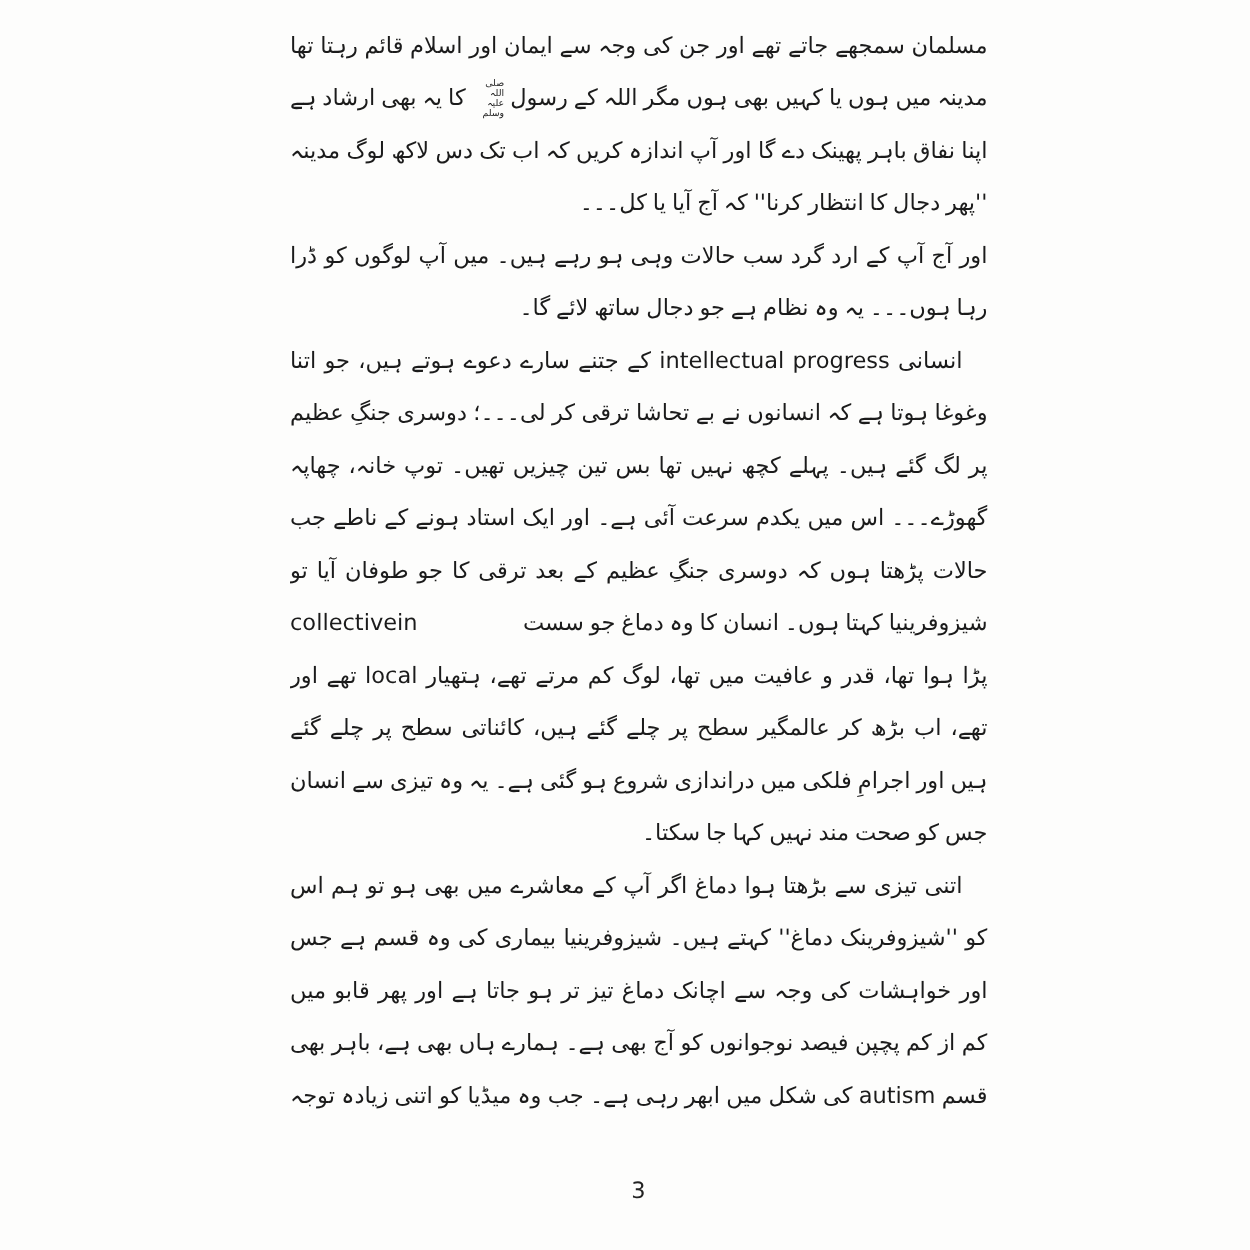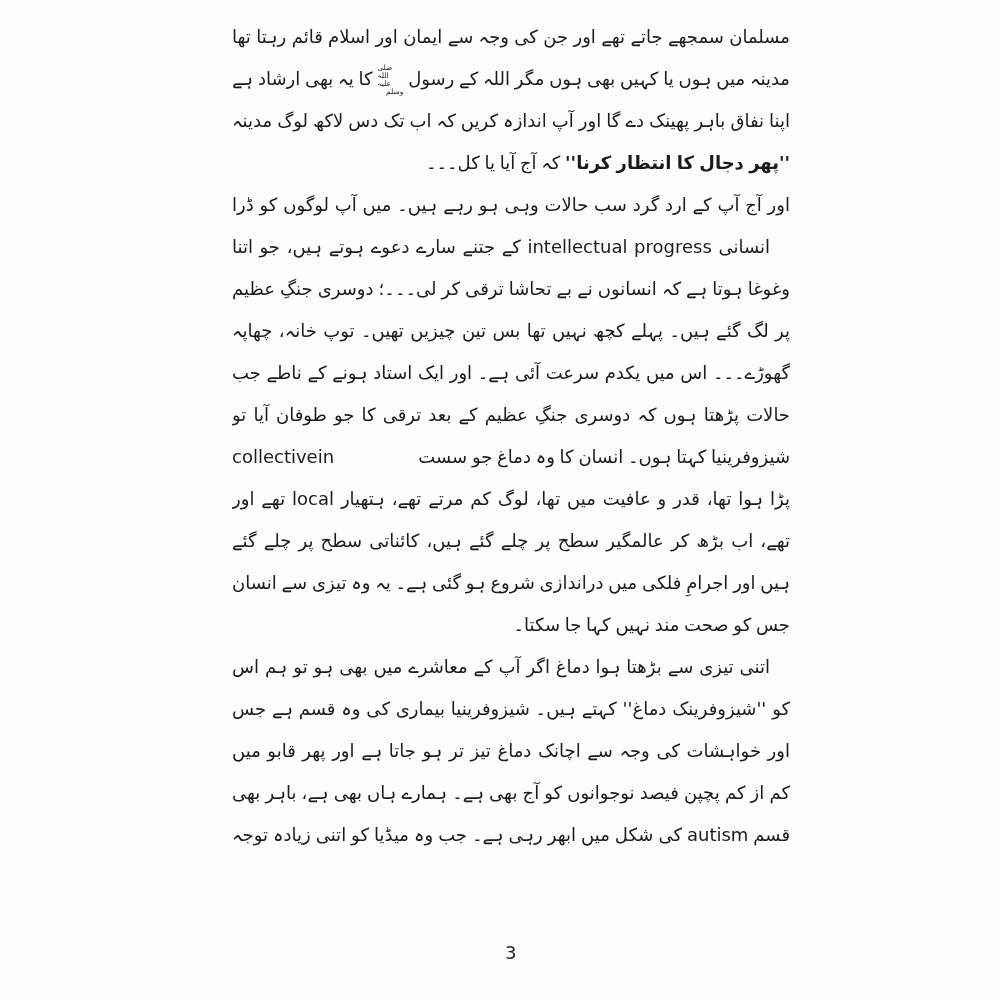--- a/index.html
+++ b/index.html
@@ -39,39 +39,39 @@
     text-align-last: justify;
   }
   .line.r {
     text-align: right;
     text-align-last: right;
   }
   .line.indent {
     padding-right: 20px;
   }
   .line .b {
-    font-weight: 700;
+    font-weight: 400;
   }
   .line.split {
     direction: ltr;
     unicode-bidi: normal;
     display: flex;
     justify-content: space-between;
     align-items: baseline;
   }
   .line.split .ur {
     direction: rtl;
   }
   .hon {
     display: inline-block;
     direction: rtl;
     font-size: 7.5px;
     line-height: 8px;
     width: 26px;
-    text-align: left;
+    text-align: right;
     vertical-align: middle;
     word-spacing: 0;
     white-space: normal;
   }
   .pagenum {
     position: absolute;
     left: 505px;
     top: 942px;
     font-size: 18px;
     letter-spacing: 1px;
@@ -94,20 +94,21 @@
 
     <div class="line j">اپنا نفاق باہر پھینک دے گا اور آپ اندازہ کریں کہ اب تک دس لاکھ لوگ مدینہ کو چھوڑ چکے ہیں۔</div>
 
 
     <div class="line r">
       <span class="b">''پھر دجال کا انتظار کرنا''</span>
       <span>کہ آج آیا یا کل۔۔۔</span>
     </div>
 
     <div class="line j">اور آج آپ کے ارد گرد سب حالات وہی ہو رہے ہیں۔ میں آپ لوگوں کو ڈرا نہیں رہا بلکہ خود ڈر</div>
+    <div class="line r">رہا ہوں۔۔۔ یہ وہ نظام ہے جو دجال ساتھ لائے گا۔</div>
     <div class="line j indent">انسانی intellectual progress کے جتنے سارے دعوے ہوتے ہیں، جو اتنا شور</div>
     <div class="line j">وغوغا ہوتا ہے کہ انسانوں نے بے تحاشا ترقی کر لی۔۔۔؛ دوسری جنگِ عظیم کے بعد انسانی ذہن کو</div>
     <div class="line j">پر لگ گئے ہیں۔ پہلے کچھ نہیں تھا بس تین چیزیں تھیں۔ توپ خانہ، چھاپہ خانہ اور تلواریں اور</div>
     <div class="line j">گھوڑے۔۔۔ اس میں یکدم سرعت آئی ہے۔ اور ایک استاد ہونے کے ناطے جب میں یہ</div>
     <div class="line j">حالات پڑھتا ہوں کہ دوسری جنگِ عظیم کے بعد ترقی کا جو طوفان آیا تو میں اس کو</div>
 
     <div class="line split">
       <span class="en">collectivein tellectual</span>
       <span class="ur">شیزوفرینیا کہتا ہوں۔ انسان کا وہ دماغ جو سست تھا، آرام میں</span>
     </div>

